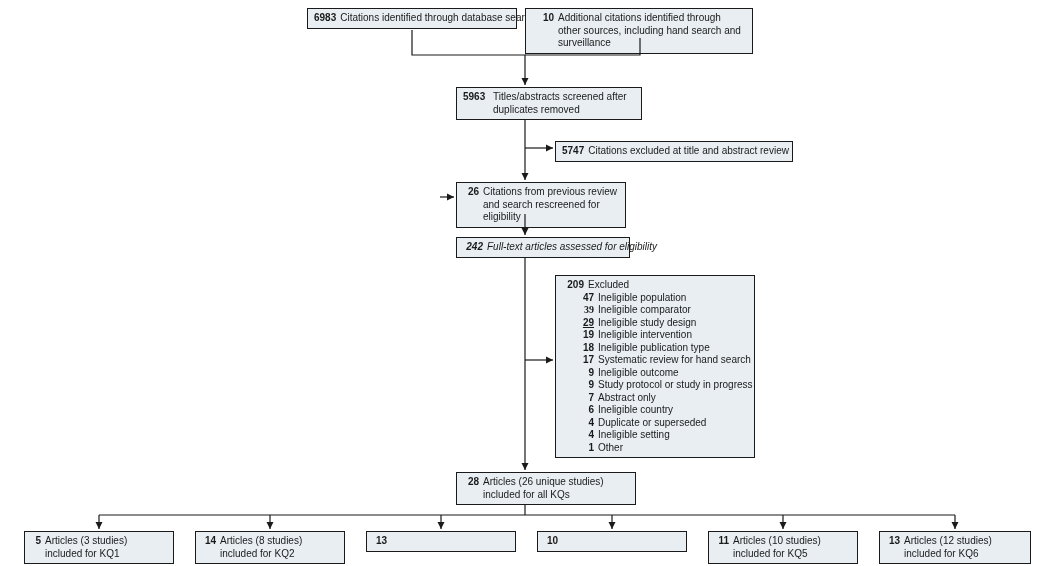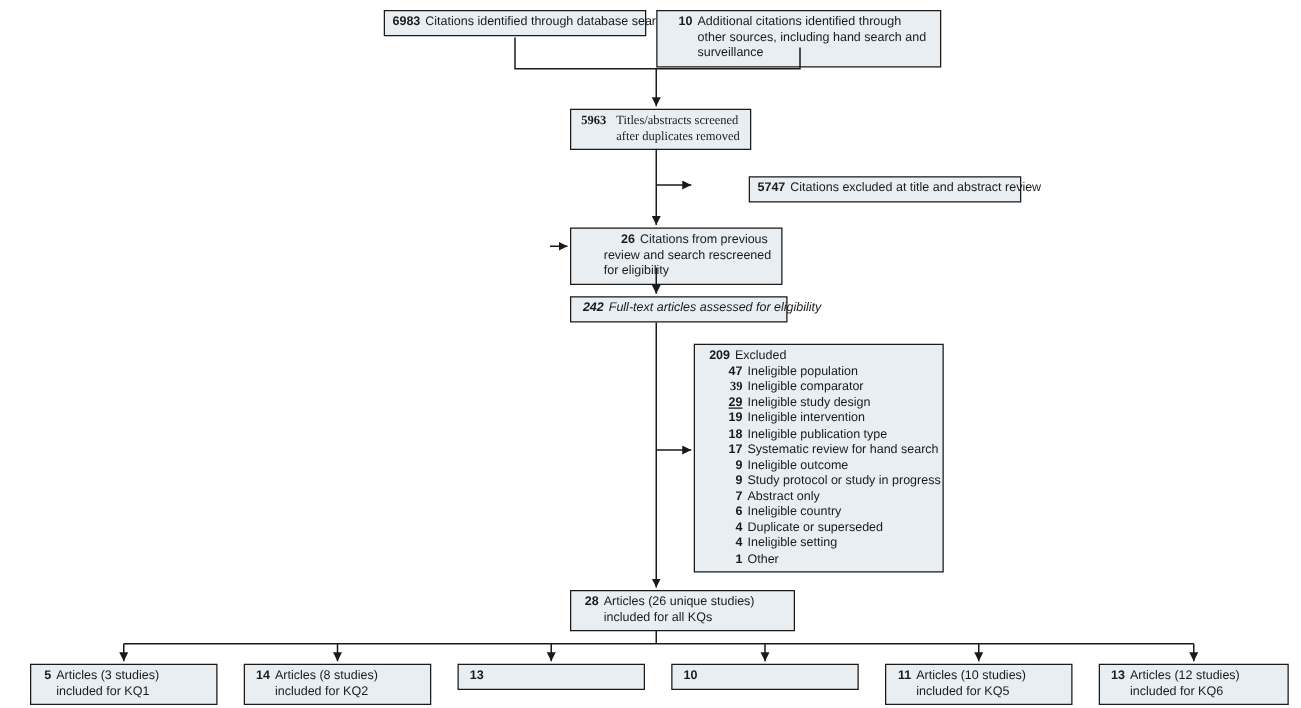--- a/index.html
+++ b/index.html
@@ -33,31 +33,31 @@
 
 <div class="box" style="left:307px; top:8px; width:210px;">
   <span class="row"><span class="num">6983</span><span>Citations identified through database search</span></span>
 </div>
 
 <div class="box" style="left:525px; top:8px; width:228px;">
   <span class="num" style="float:left;">10</span>
   <span style="display:block; margin-left:26px; white-space:normal;">Additional citations identified through other sources, including hand search and surveillance</span>
 </div>
 
-<div class="box" style="left:456px; top:87px; width:145px;font-family:Liberation Serif, serif;">
+<div class="box" style="left:456px; top:87px; width:186px;">
   <span class="num" style="float:left;">5963</span>
   <span style="display:block; margin-left:30px; white-space:normal;">Titles/abstracts screened after duplicates removed</span>
 </div>
 
-<div class="box" style="left:555px; top:141px; width:218px;margin-left:44px;">
+<div class="box" style="left:555px; top:141px; width:238px;">
   <span class="row"><span class="num">5747</span><span>Citations excluded at title and abstract review</span></span>
 </div>
 
 <div class="box" style="left:456px; top:182px; width:170px;">
-  <span class="num" style="float:left; min-width:16px;margin-left:29px;">26</span>
+  <span class="num" style="float:left; min-width:16px;">26</span>
   <span style="display:block; margin-left:20px; white-space:normal;">Citations from previous review and search rescreened for eligibility</span>
 </div>
 
 <div class="box" style="left:456px; top:237px; width:174px;font-style:italic;">
   <span class="row"><span class="num" style="min-width:20px;">242</span><span>Full-text articles assessed for eligibility</span></span>
 </div>
 
 <div class="box" id="excluded-ft" style="left:555px; top:275px; width:200px;">
   <div class="row"><span class="num">209</span><span>Excluded</span></div>
 <div class="row sub"><span class="num" style="min-width: 18px;">47</span><span>Ineligible population</span></div>

